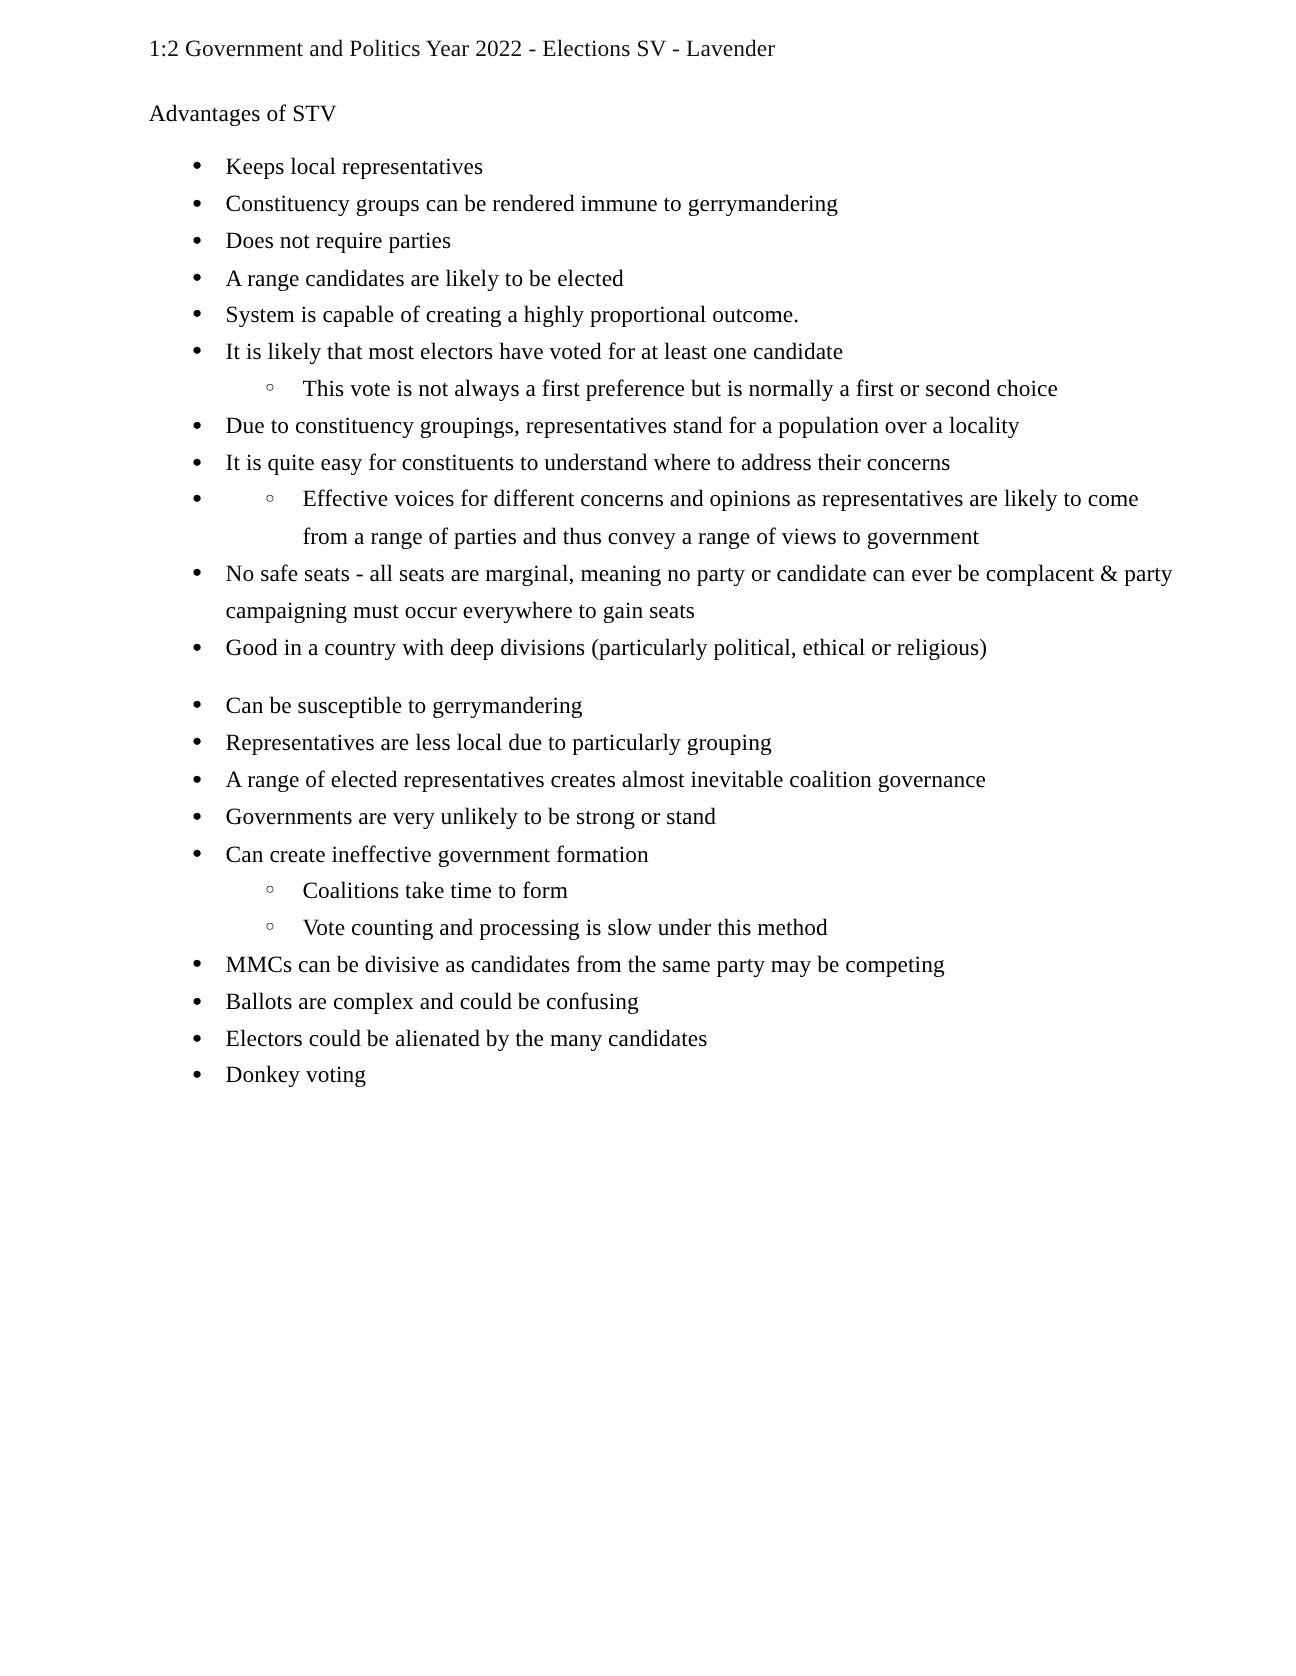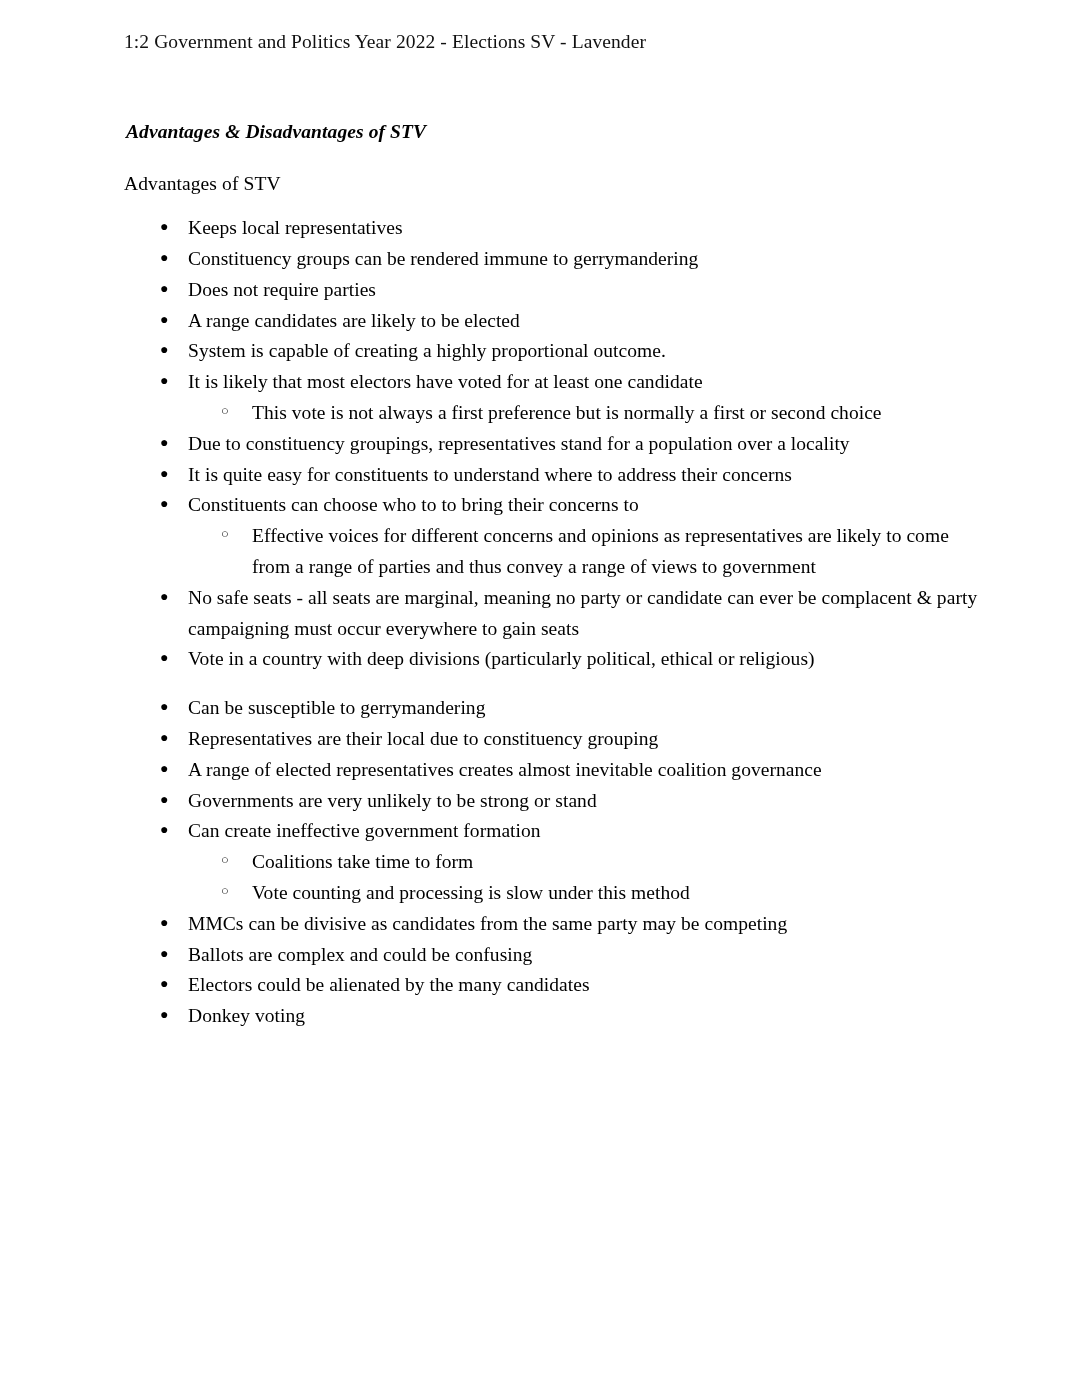--- a/index.html
+++ b/index.html
@@ -83,21 +83,20 @@
     user-select: none;
   }
 </style>
 </head>
 <body>
 
 <div class="page">
 
   <div class="doc-header">1:2 Government and Politics Year 2022 - Elections SV - Lavender</div>
 
-  <div class="section-title">Advantages &amp; Disadvantages of STV</div>
 
   <div class="sub-title">Advantages of STV</div>
   <ul class="level1" id="advantages-list">
       <li>
         <span class="bullet">●</span>
         <span class="li-text">Keeps local representatives</span>
       </li>
       <li>
         <span class="bullet">●</span>
         <span class="li-text">Constituency groups can be rendered immune to gerrymandering</span>
@@ -127,46 +126,45 @@
       <li>
         <span class="bullet">●</span>
         <span class="li-text">Due to constituency groupings, representatives stand for a population over a locality</span>
       </li>
       <li>
         <span class="bullet">●</span>
         <span class="li-text">It is quite easy for constituents to understand where to address their concerns</span>
       </li>
       <li>
         <span class="bullet">●</span>
-        <span class="li-text">Constituents can choose who to to bring their concerns to</span>
         <ul class="level2">
           <li>
             <span class="bullet-open">○</span>
             <span class="li-text">Effective voices for different concerns and opinions as representatives are likely to come from a range of parties and thus convey a range of views to government</span>
           </li>
         </ul>
       </li>
       <li>
         <span class="bullet">●</span>
         <span class="li-text">No safe seats - all seats are marginal, meaning no party or candidate can ever be complacent &amp; party campaigning must occur everywhere to gain seats</span>
       </li>
       <li>
         <span class="bullet">●</span>
-        <span class="li-text">Vote in a country with deep divisions (particularly political, ethical or religious)</span>
+        <span class="li-text">Good in a country with deep divisions (particularly political, ethical or religious)</span>
       </li>
     </ul>
 
   <ul class="level1" id="disadvantages-list">
       <li>
         <span class="bullet">●</span>
         <span class="li-text">Can be susceptible to gerrymandering</span>
       </li>
       <li>
         <span class="bullet">●</span>
-        <span class="li-text">Representatives are their local due to constituency grouping</span>
+        <span class="li-text">Representatives are less local due to particularly grouping</span>
       </li>
       <li>
         <span class="bullet">●</span>
         <span class="li-text">A range of elected representatives creates almost inevitable coalition governance</span>
       </li>
       <li>
         <span class="bullet">●</span>
         <span class="li-text">Governments are very unlikely to be strong or stand</span>
       </li>
       <li>

